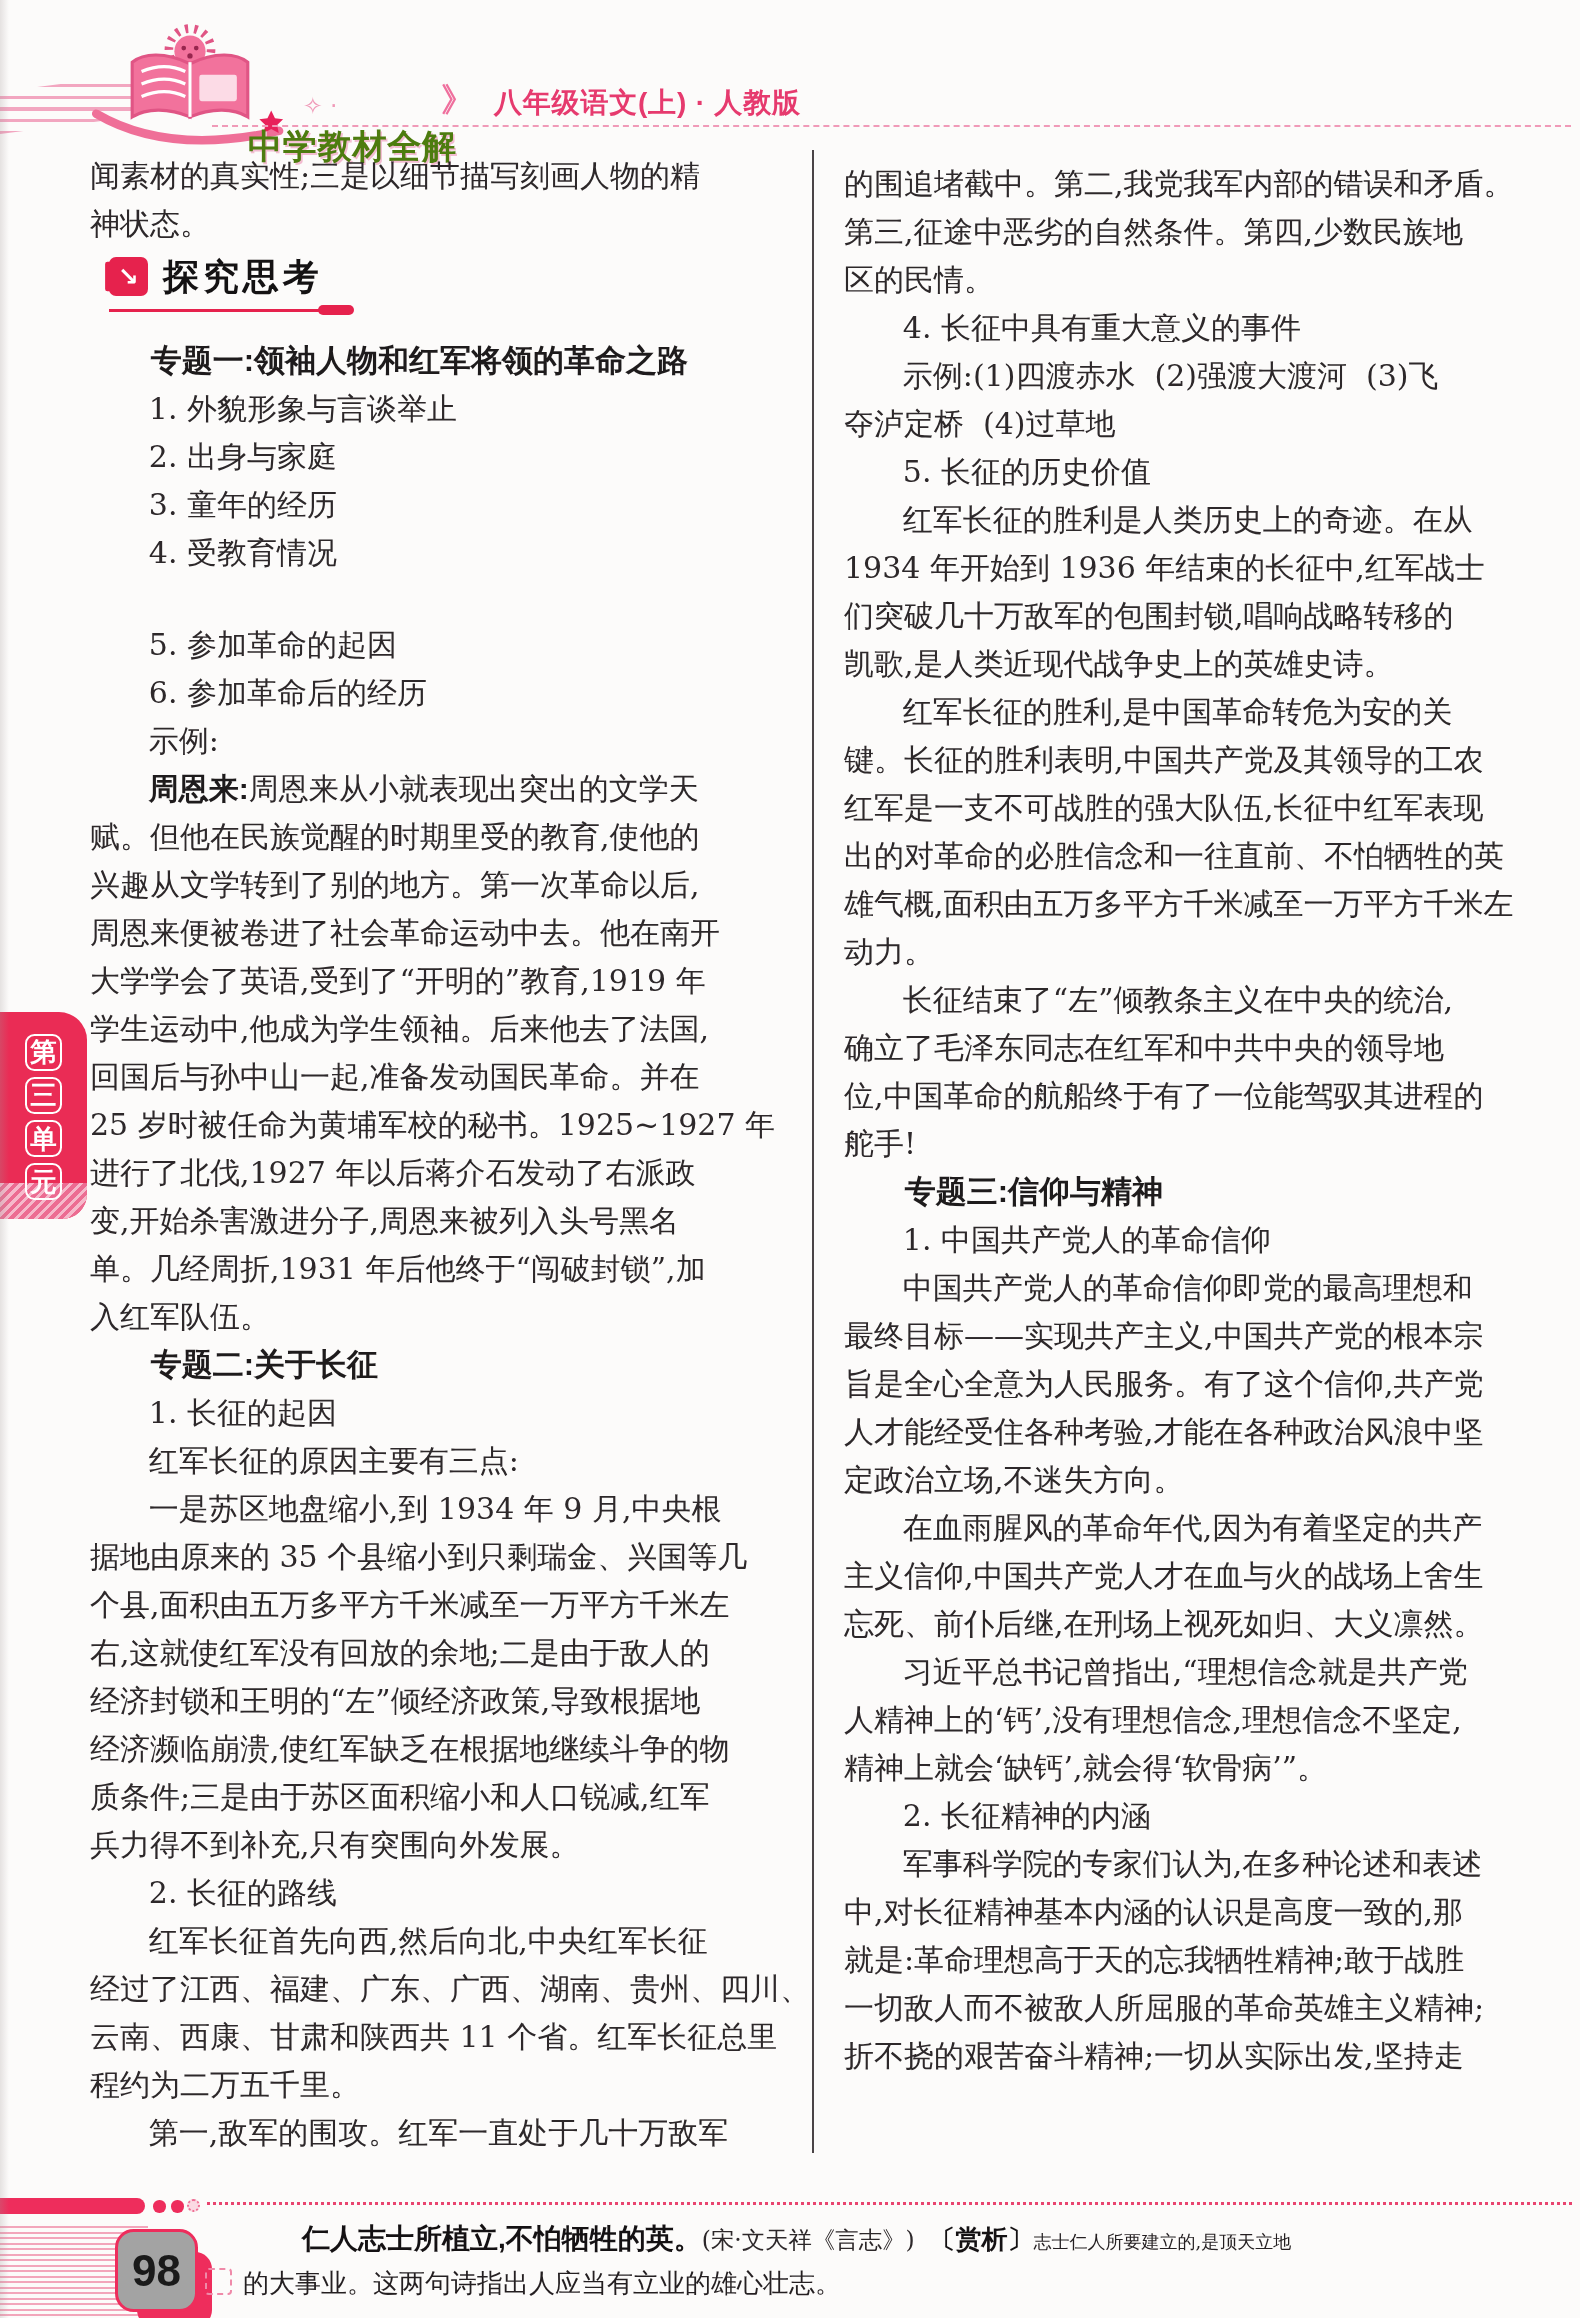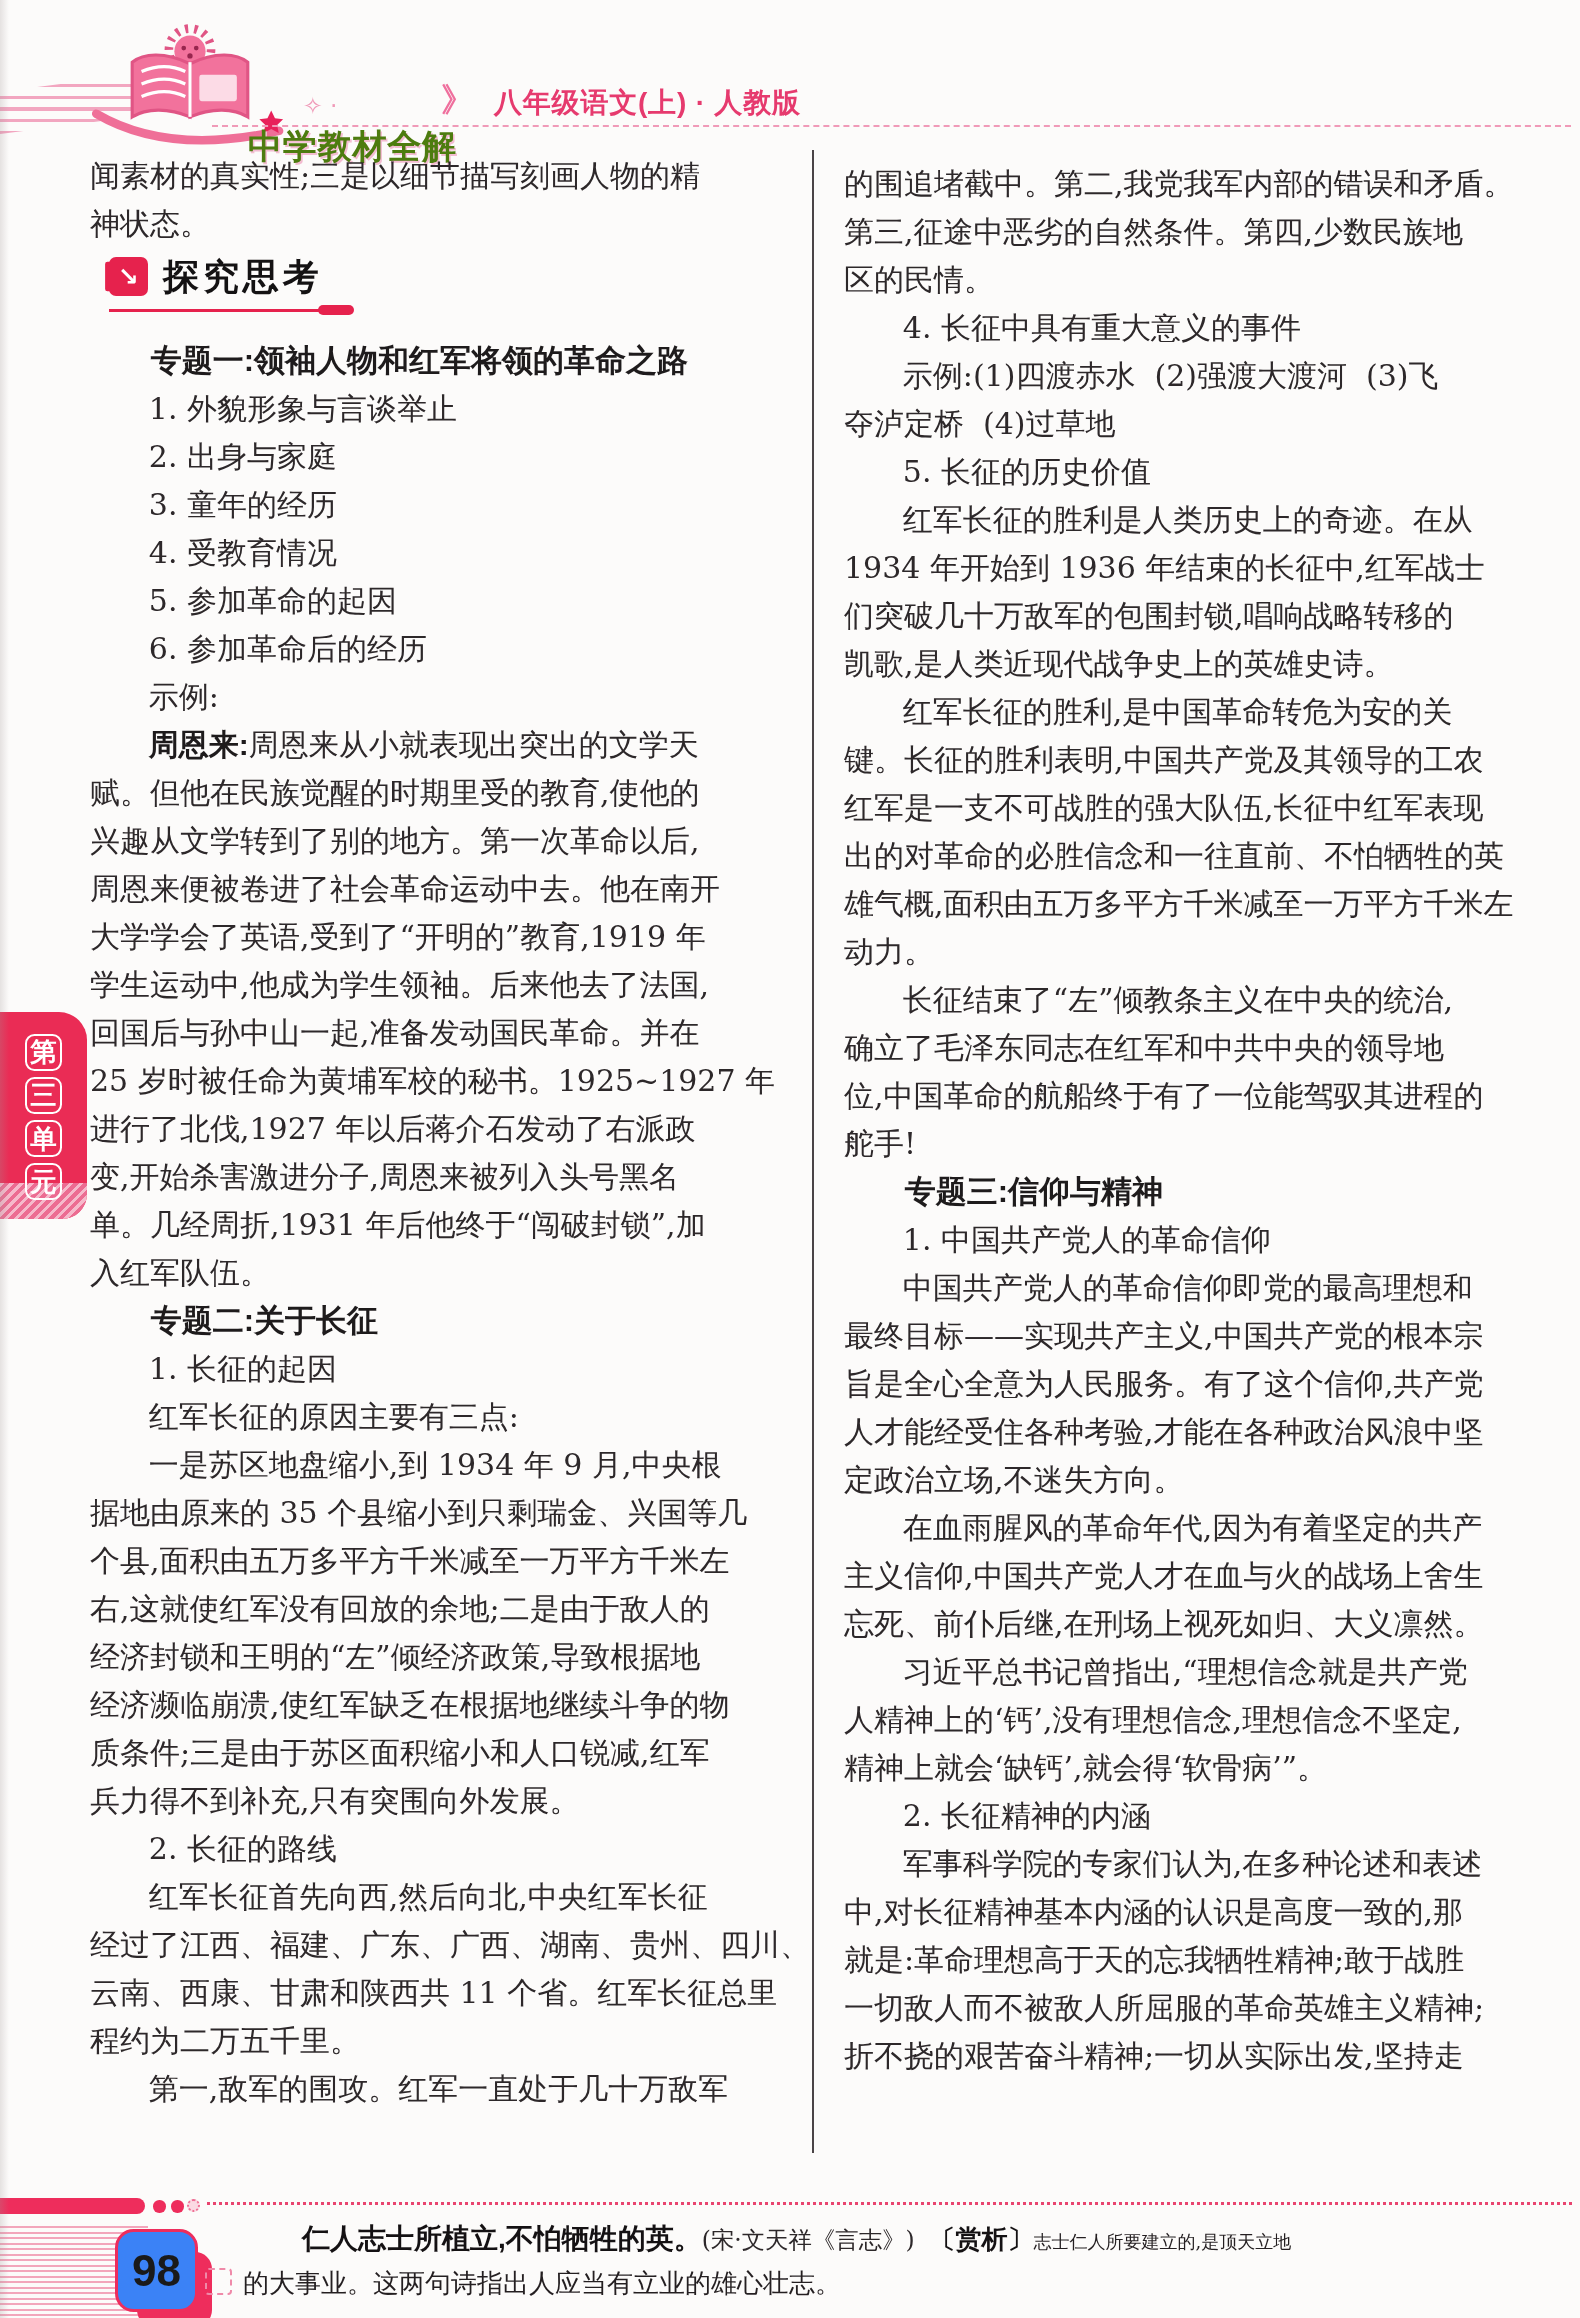--- a/index.html
+++ b/index.html
@@ -52,21 +52,21 @@
 
   
   .f-bar{position:absolute;left:0;top:2198px;width:145px;height:16.4px;background:#ee2d5c;border-radius:0 8.6px 8.6px 0;}
   .f-dot{position:absolute;top:2200px;width:12.5px;height:12.5px;border-radius:50%;background:#ee2d5c;}
   .f-dot3{position:absolute;left:187px;top:2199px;width:13.3px;height:13.3px;border-radius:50%;
     background:#fbd9e3;border:2.3px dotted #ee6d93;box-sizing:border-box;}
   .f-dash{position:absolute;left:207px;top:2202px;width:1365px;height:0;border-top:3.9px dotted #e8446f;}
   .f-hatch{position:absolute;left:0;top:2224px;width:148px;height:92px;
     background:repeating-linear-gradient(0deg,rgba(235,96,135,.55) 0 1.6px,transparent 1.6px 5.5px);}
   .pagenum-shadow{position:absolute;left:137px;top:2252px;width:75px;height:75px;background:#ee2d5c;border-radius:17px;}
-  .pagenum-box{position:absolute;left:115px;top:2229px;width:83px;height:83px;background:#3b82f6;
+  .pagenum-box{position:absolute;left:115px;top:2229px;width:83px;height:83px;background:#a3a3a3;
     border:3.9px solid #ee2d5c;border-radius:18.7px;box-sizing:border-box;display:flex;align-items:center;
     justify-content:center;font-family:"Liberation Sans",sans-serif;font-weight:700;font-size:44px;color:#1a1a1a;}
   .f-sq{position:absolute;left:205px;top:2268px;width:23.4px;height:23.4px;border:2.3px dashed #ef8aa9;border-radius:3.9px;}
   .f-text{position:absolute;left:243px;top:2216px;width:1318px;}
   .f-line1{white-space:pre;padding-left:59px;line-height:45px;height:45px;}
   .f-line2{white-space:pre;line-height:45px;height:45px;font-size:26px;color:#241f21;}
   .seg-quote{font-family:"Liberation Sans",sans-serif;font-weight:700;font-size:28px;color:#141113;}
   .seg-attr{font-size:23.4px;color:#2d282a;}
   .seg-label{font-family:"Liberation Sans",sans-serif;font-weight:700;font-size:26px;color:#141113;}
   .seg-normal{font-size:18px;color:#241f21;}
@@ -125,21 +125,21 @@
       <span class="sec-rule">
           <i></i>
         </span>
     </div>
     <div id="left-rest">
         <div class="tline thead" style="padding-left: 1.96em;">专题一:领袖人物和红军将领的革命之路</div>
         <div class="tline" style="padding-left: 1.96em;">1. 外貌形象与言谈举止</div>
         <div class="tline" style="padding-left: 1.96em;">2. 出身与家庭</div>
         <div class="tline" style="padding-left: 1.96em;">3. 童年的经历</div>
         <div class="tline" style="padding-left: 1.96em;">4. 受教育情况</div>
-        <div class="tline" style="padding-left: 1.96em;">5. 参加革命的起因</div>
+        <div class="tline" style="padding-left: 1.96em; margin-top: 44px;">5. 参加革命的起因</div>
         <div class="tline" style="padding-left: 1.96em;">6. 参加革命后的经历</div>
         <div class="tline" style="padding-left: 1.96em;">示例:</div>
         <div class="tline" style="padding-left: 1.96em;"><b>周恩来:</b>周恩来从小就表现出突出的文学天</div>
         <div class="tline">赋。但他在民族觉醒的时期里受的教育,使他的</div>
         <div class="tline">兴趣从文学转到了别的地方。第一次革命以后,</div>
         <div class="tline">周恩来便被卷进了社会革命运动中去。他在南开</div>
         <div class="tline">大学学会了英语,受到了“开明的”教育,1919 年</div>
         <div class="tline">学生运动中,他成为学生领袖。后来他去了法国,</div>
         <div class="tline">回国后与孙中山一起,准备发动国民革命。并在</div>
         <div class="tline">25 岁时被任命为黄埔军校的秘书。1925~1927 年</div>

